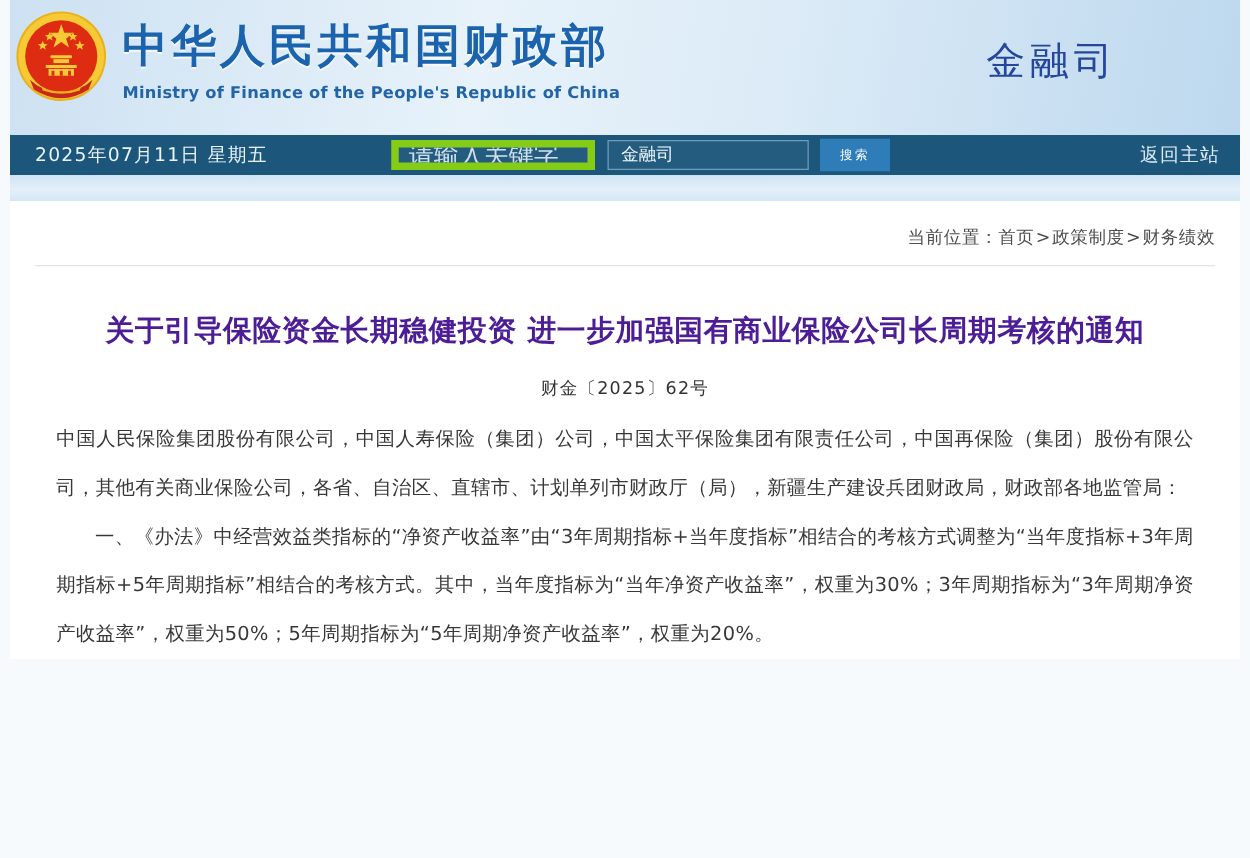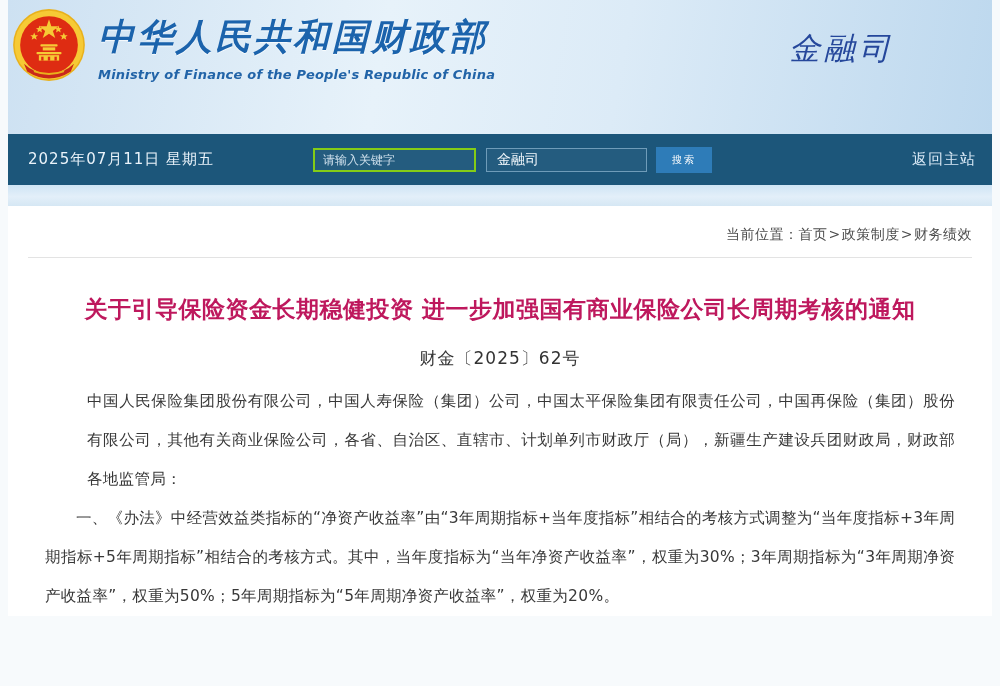--- a/index.html
+++ b/index.html
@@ -6,47 +6,46 @@
   html,body { width: 1000px; }
   body {
     font-family: "DejaVu Sans", "Liberation Sans", sans-serif;
     background: #f7fafc;
     width: 1000px; height: 686px; overflow: hidden;
   }
   .site { width: 984px; margin: 0 8px; background: #ffffff; }
 
   
   .masthead {
-    position: relative; height: 134px;
+    position: relative; height: 108px;
     background: linear-gradient(100deg, #cde1f2 0%, #e7f2fa 38%, #dcebf7 62%, #bdd8ee 100%);
-    font-style: italic;
   }
   .brand { position: absolute; left: 2px; top: 6px; display: flex; align-items: center; cursor: pointer; }
   .emblem { width: 78px; height: 78px; display: inline-block; }
   .brand-text { margin-left: 10px; padding-top: 4px; }
   .site-title {
     font-size: 36px; font-weight: bold; color: #1b63ac; letter-spacing: 3px;
     text-shadow: 0 1px 1px rgba(255,255,255,.8);
   }
   .site-subtitle { font-size: 13px; font-weight: bold; color: #2264a8; margin-top: 5px; letter-spacing: .2px; }
   .dept {
     position: absolute; right: 98px; top: 28px;
     font-size: 31px; color: #25479b; letter-spacing: 4px; font-weight: 500;
   }
 
   
   .topbar {
-    position: relative; height: 51px; background: #1c567a;
+    position: relative; height: 32px; background: #1c567a;
     display: flex; align-items: center; color: #eaf3fa; font-size: 15px;
   }
   .date { position: absolute; left: 20px; letter-spacing: 1px; }
   .kw {
     position: absolute; left: 305px; width: 163px; height: 24px;
-    background: rgba(255,255,255,0.04); border: 2px solid #84cc16;
-    color: #e6f0f8; font-size: 12px; padding: 0 8px;
+    background: rgba(255,255,255,0.04); border: 6px solid #84cc16;
+    color: #e6f0f8; font-size: 20px; padding: 0 8px;
     font-family: inherit; outline: none;
   }
   .kw::placeholder { color: #cfe0ec; opacity: 1; }
   .scope {
     position: absolute; left: 478px; width: 161px; height: 24px;
     border: 1px solid #6f9cb9; background: rgba(255,255,255,0.04);
     display: flex; align-items: center; padding: 0 10px; font-size: 14px; color: #f2f8fc;
     cursor: pointer;
   }
   .search-btn {
@@ -62,29 +61,29 @@
   
   .content { background: #ffffff; padding: 20px 20px 0 20px; }
   .breadcrumb { font-size: 14px; color: #4d4d4d; letter-spacing: .5px; text-align: right; }
   .breadcrumb a { color: #4d4d4d; text-decoration: none; cursor: pointer; }
   .crumb-sep { margin: 0 1px; }
   .rule { border: none; border-top: 1px solid #e3e3e3; margin-top: 13px; }
 
   article { padding: 0 17px; }
   .art-title {
     margin-top: 36px; text-align: center;
-    font-size: 23px; font-weight: bold; color: #be185d; letter-spacing: .5px;
+    font-size: 23px; font-weight: bold; color: #4c1d95; letter-spacing: .5px;
   }
-  .docno { margin-top: 22px; text-align: center; font-size: 17px; color: #333333; letter-spacing: 1px; }
+  .docno { margin-top: 22px; text-align: center; font-size: 14px; color: #333333; letter-spacing: 1px; }
   .body-text { margin-top: 12px; }
   .body-text p {
     font-size: 15.5px; color: #383838; line-height: 39px;
     text-align: justify; text-indent: 2em; letter-spacing: .3px;
   }
-  .body-text p.no-indent { text-indent: 0; margin-left: 42px; }
+  .body-text p.no-indent { text-indent: 0; }
 </style>
 </head>
 <body>
 
 <div class="site">
 
   <header class="masthead">
     <div class="brand">
       <span class="emblem">
         <svg viewBox="0 0 100 100" width="78" height="78" aria-hidden="true">

